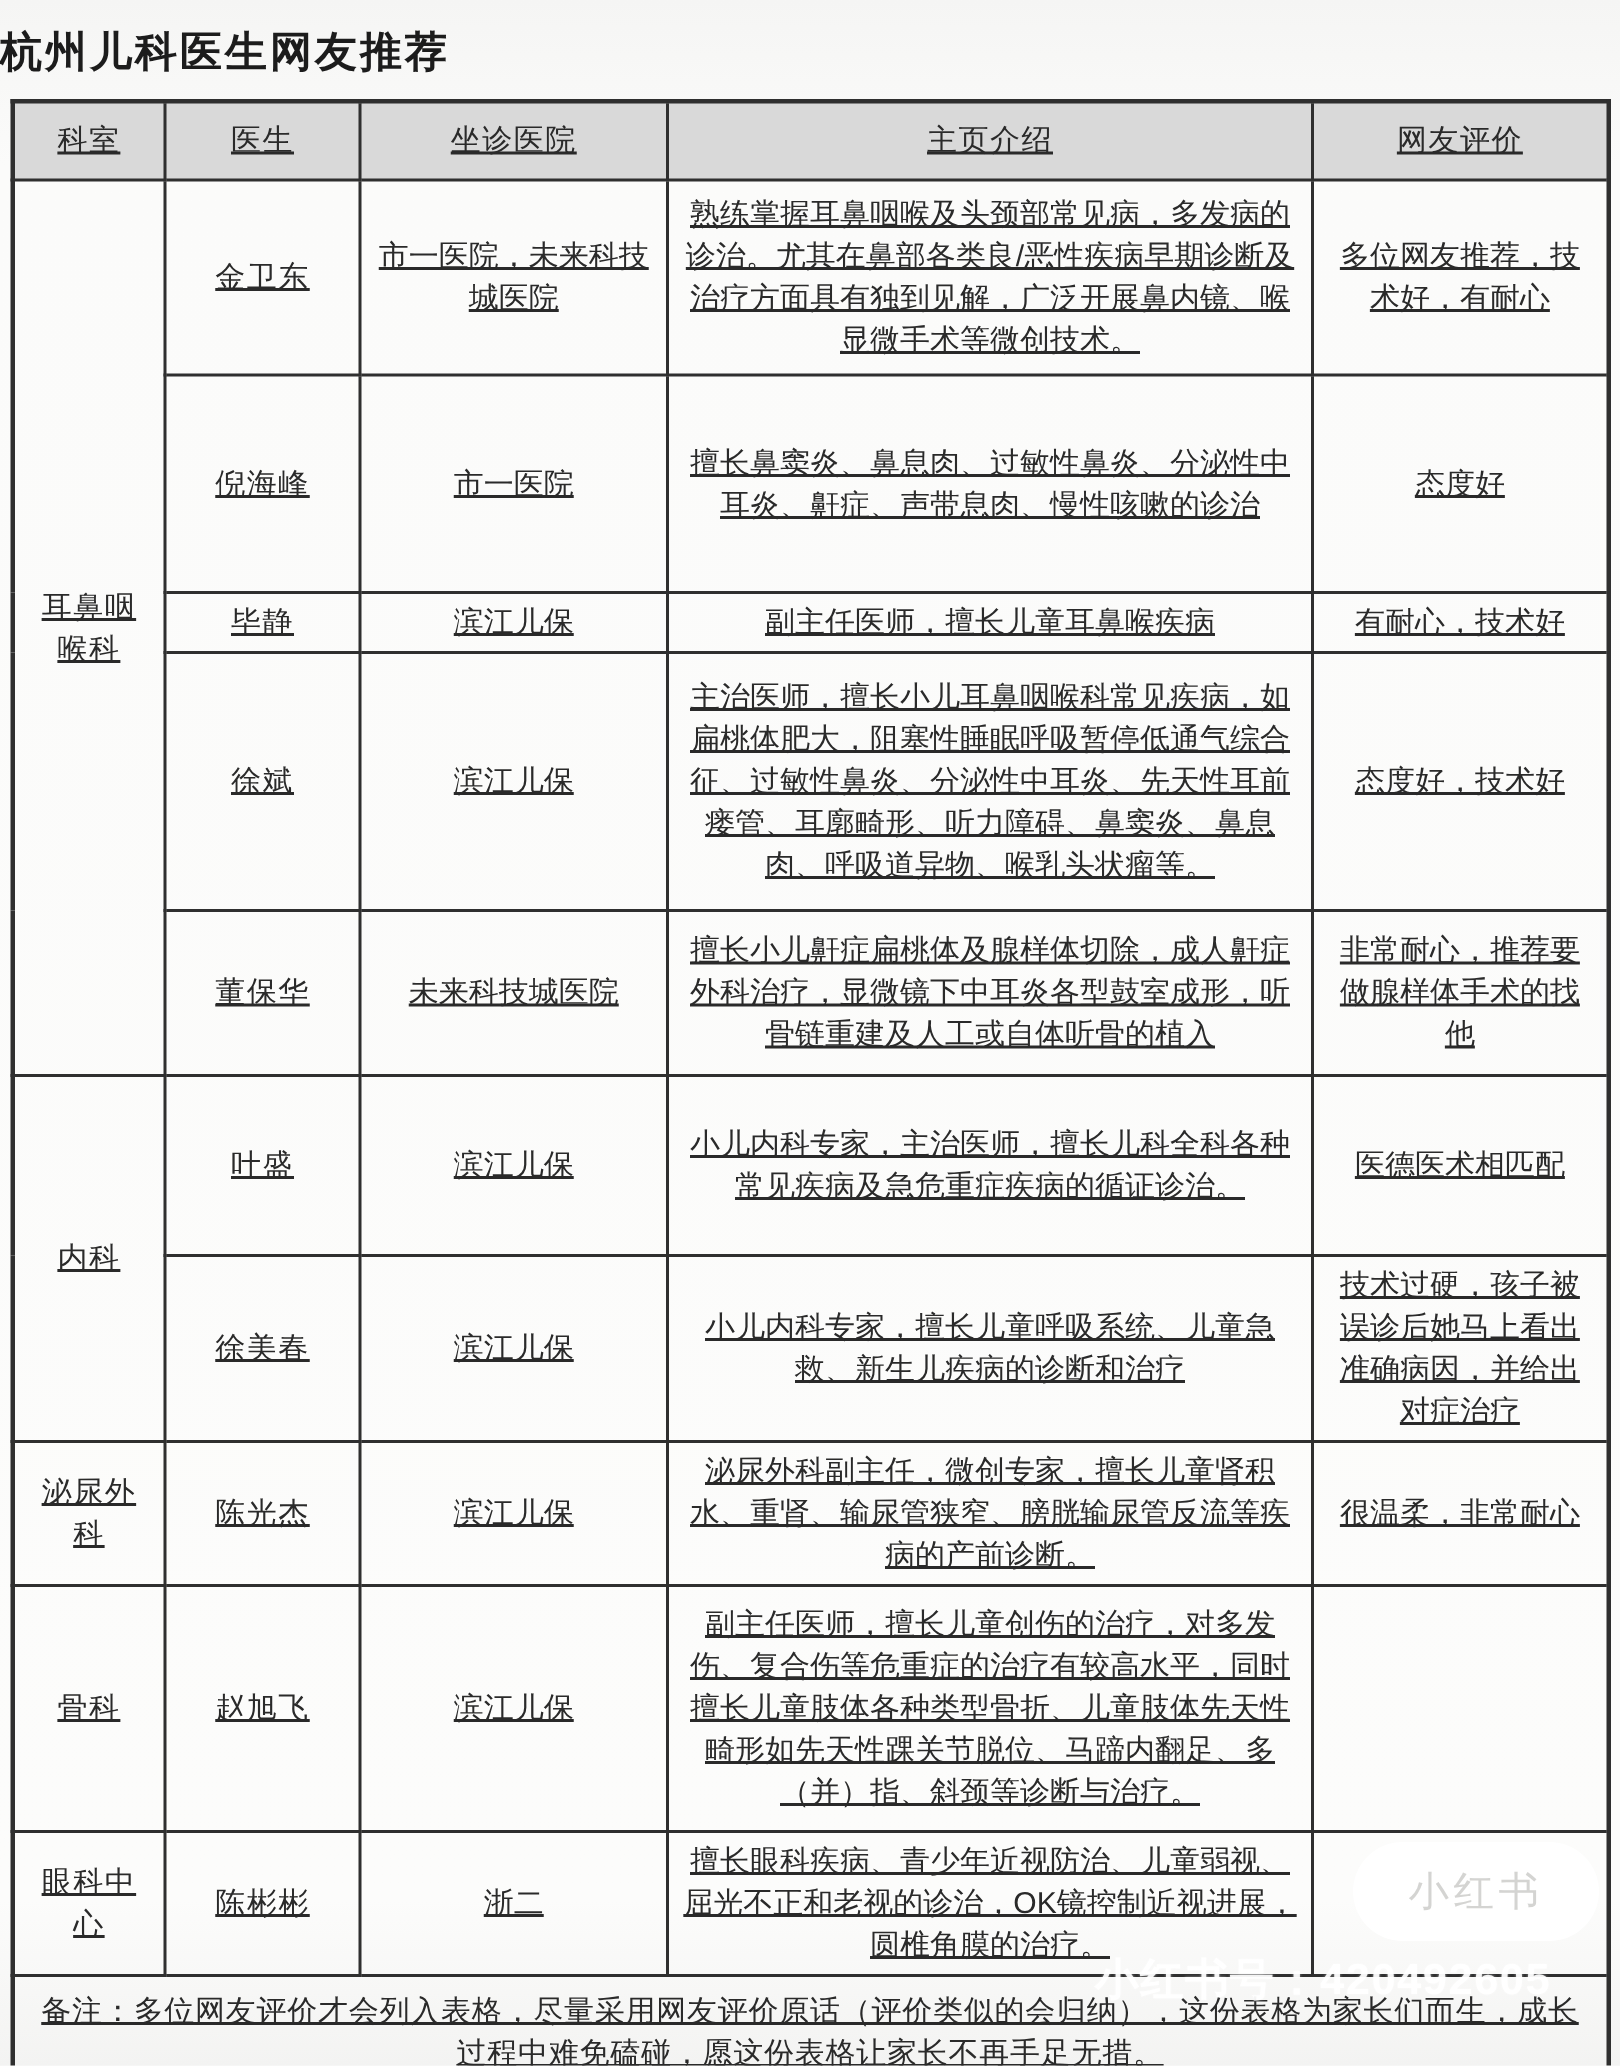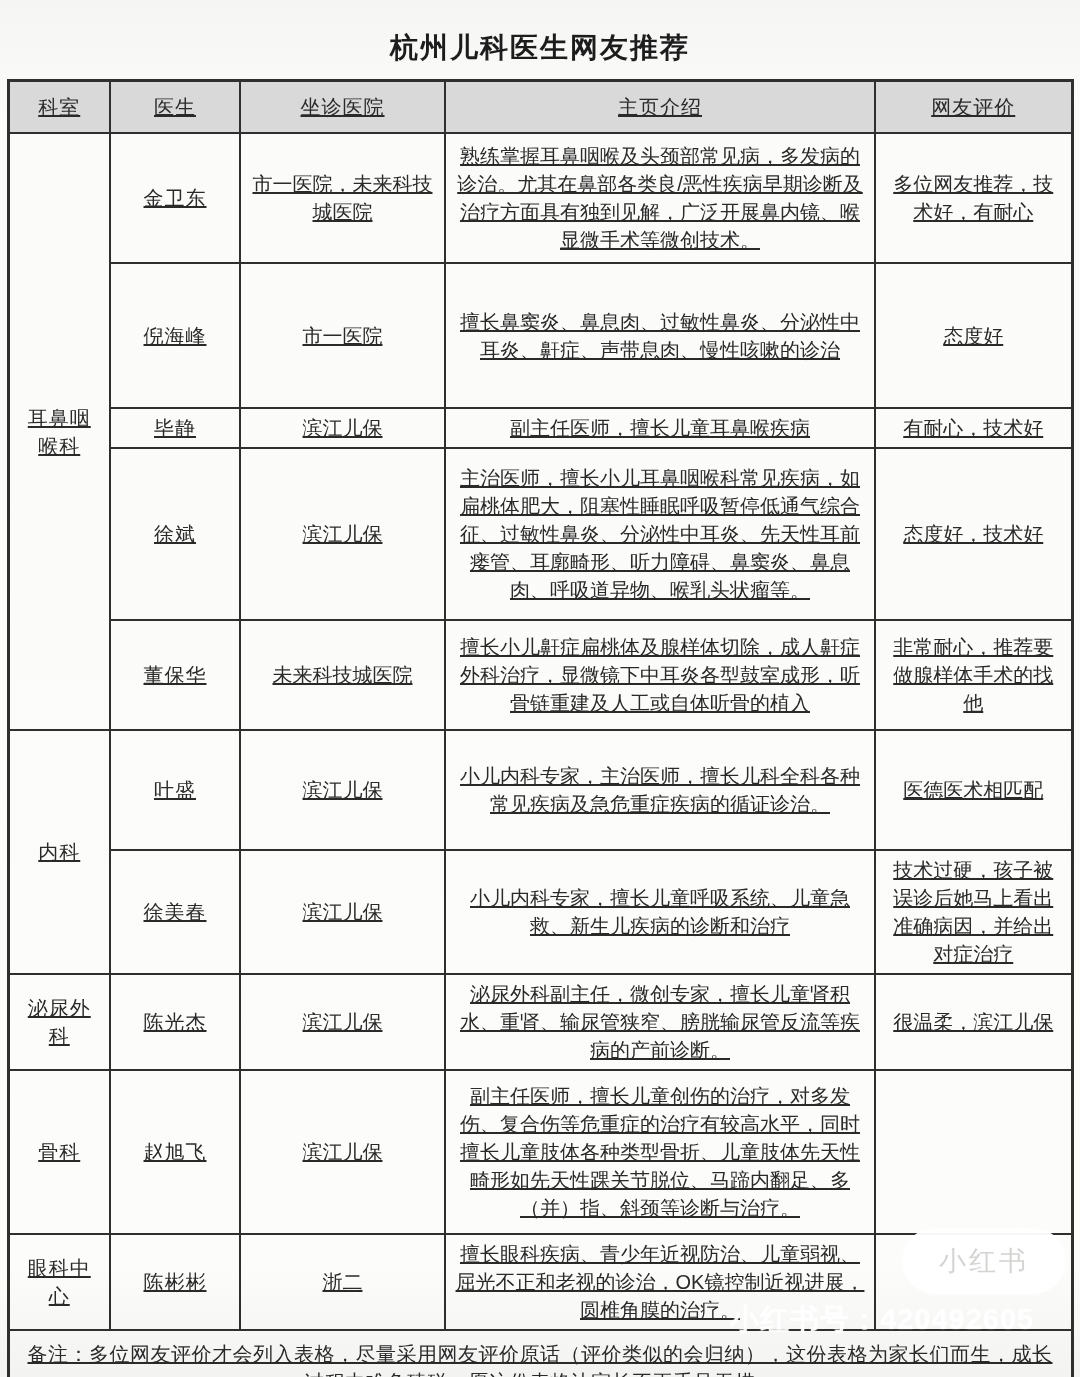--- a/index.html
+++ b/index.html
@@ -6,25 +6,24 @@
     margin: 0; padding: 0;
     width: 1080px; height: 1377px;
     overflow: hidden;
     background: linear-gradient(180deg, #f5f5f4 0%, #fbfbfa 8%, #fcfcfb 92%, #f3f3f2 100%);
     font-family: "Liberation Sans", sans-serif;
     color: #262626;
   }
   .page { position: relative; width: 1080px; height: 1377px; }
 
   .title {
-    text-align: center;
     font-size: 28px;
     font-weight: 700;
     letter-spacing: 2px;
-    padding: 29px 0 12px 0;
+    padding: 16px 0 12px 0;
     color: #1c1c1c;
   }
 
   table.doctors {
     width: 1064px;
     margin: 0 auto;
     border-collapse: collapse;
     table-layout: fixed;
     border: 3px solid #2f2f2f;
     background: transparent;
@@ -159,21 +158,21 @@
       <td class="hospital">滨江儿保</td>
       <td class="intro">小儿内科专家，擅长儿童呼吸系统、儿童急救、新生儿疾病的诊断和治疗</td>
       <td class="review">技术过硬，孩子被误诊后她马上看出准确病因，并给出对症治疗</td>
     </tr>
 
     <tr style="height:88px">
       <td class="dept">泌尿外科</td>
       <td class="doctor">陈光杰</td>
       <td class="hospital">滨江儿保</td>
       <td class="intro">泌尿外科副主任，微创专家，擅长儿童肾积水、重肾、输尿管狭窄、膀胱输尿管反流等疾病的产前诊断。</td>
-      <td class="review">很温柔，滨江儿保</td>
+      <td class="review">很温柔，非常耐心</td>
     </tr>
 
     <tr style="height:164px">
       <td class="dept">骨科</td>
       <td class="doctor">赵旭飞</td>
       <td class="hospital">滨江儿保</td>
       <td class="intro">副主任医师，擅长儿童创伤的治疗，对多发伤、复合伤等危重症的治疗有较高水平，同时擅长儿童肢体各种类型骨折、儿童肢体先天性畸形如先天性踝关节脱位、马蹄内翻足、多（并）指、斜颈等诊断与治疗。</td>
       <td class="review"></td>
     </tr>
 

